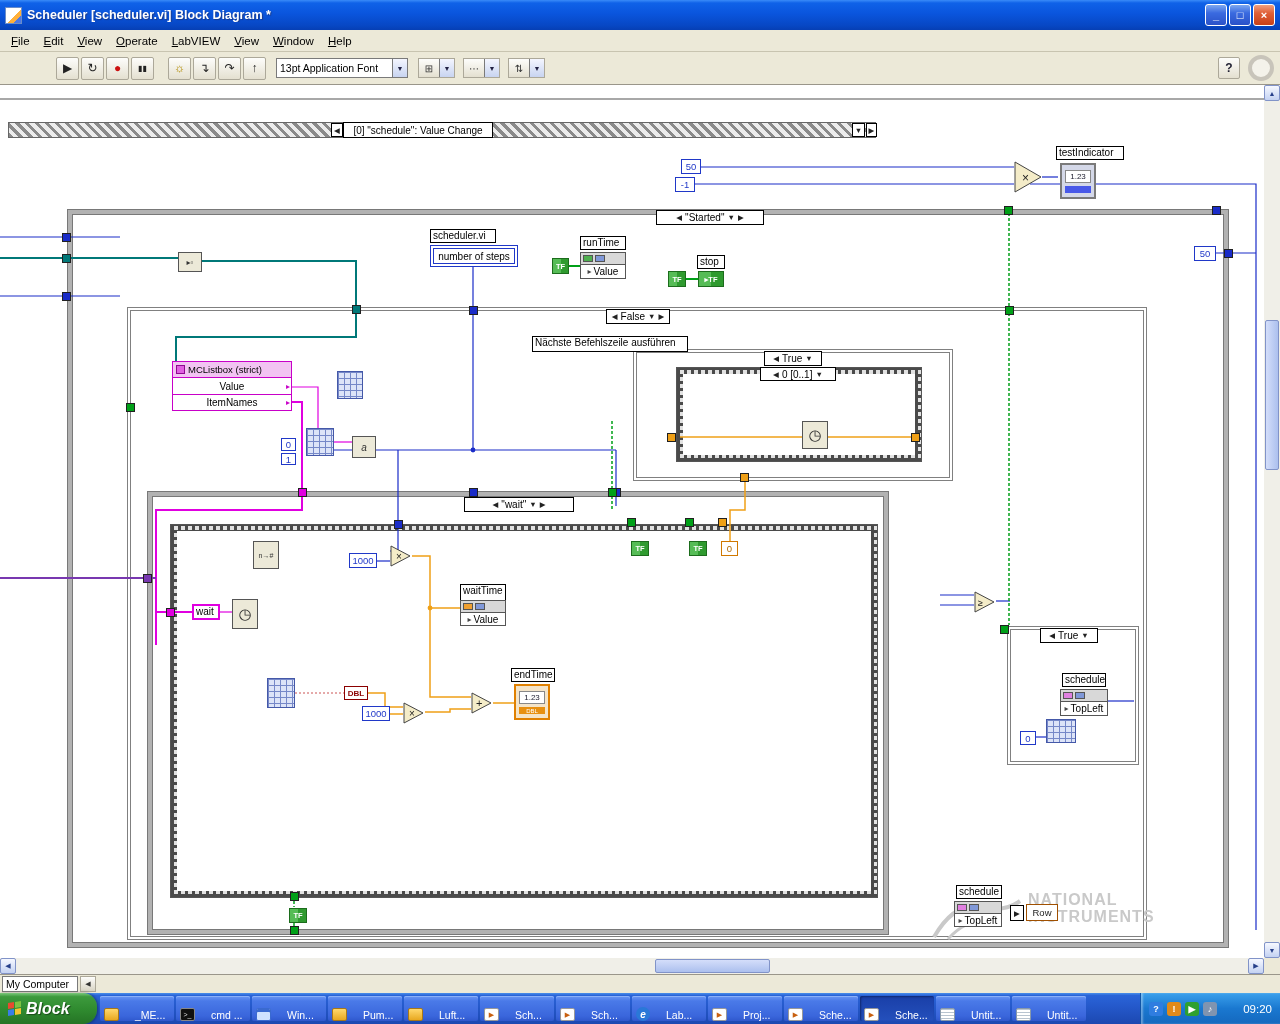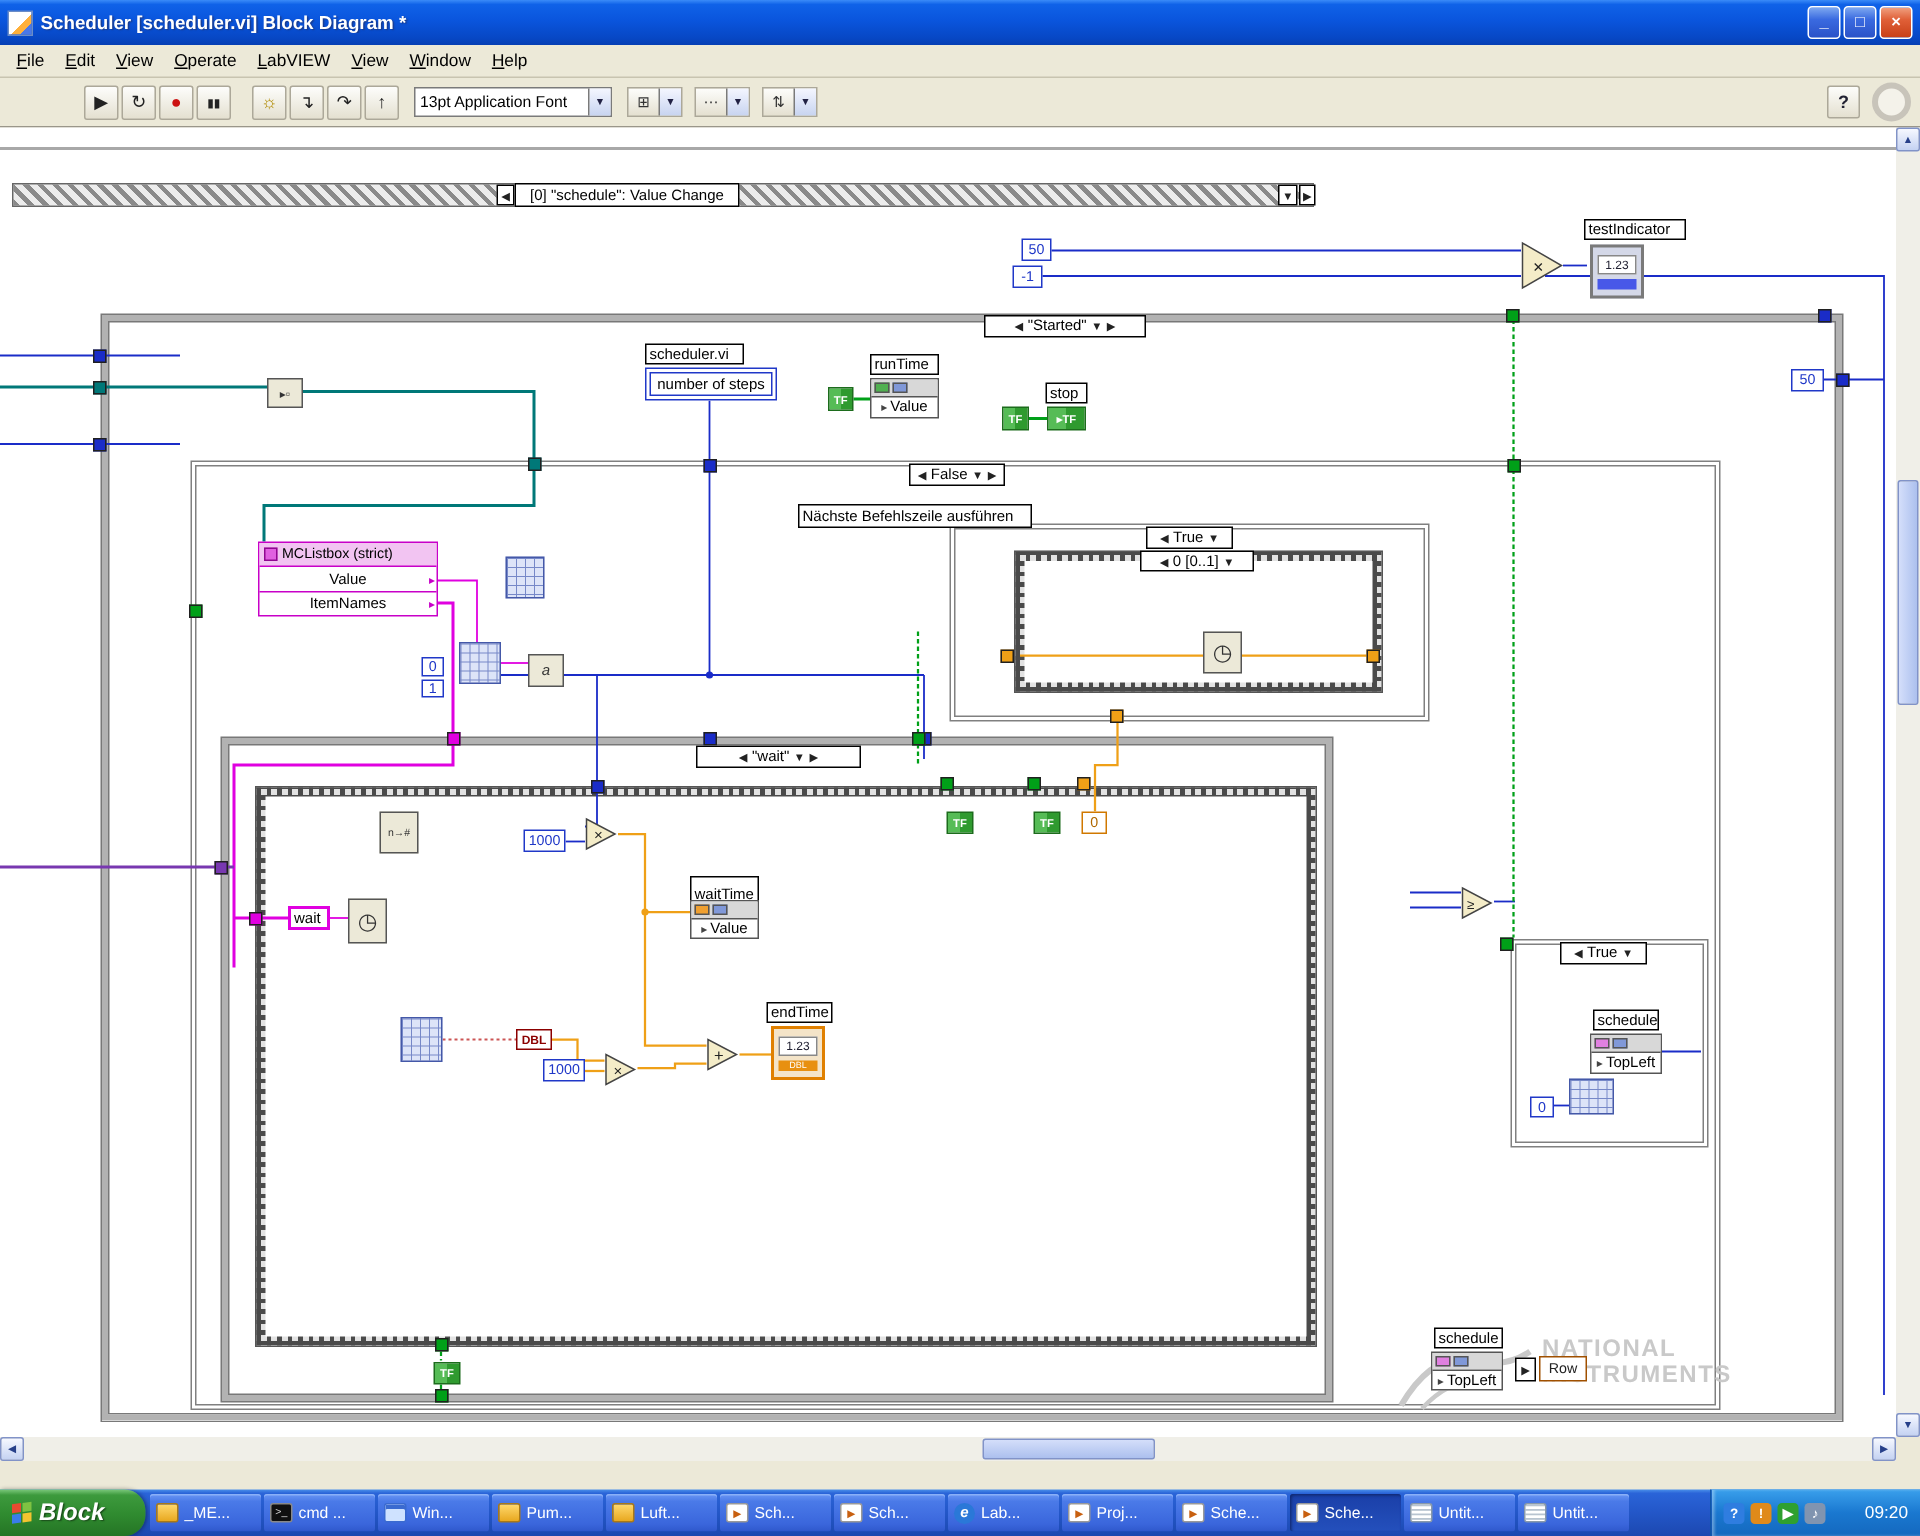--- a/index.html
+++ b/index.html
@@ -52,21 +52,21 @@
 .ev-band{background:repeating-linear-gradient(45deg,#8a8a8a 0 3px,#ececec 3px 7px);border:1px solid #666;z-index:1}
 .loopframe{border:4px solid #b2b2b2;box-shadow:0 0 0 1px #787878,inset 0 0 0 1px #787878;z-index:1}
 .caseframe{border:1px solid #808080;outline:1px solid #808080;outline-offset:2px;z-index:1}
 .filmframe{background-color:#e2e2e2;border:1px solid #555;z-index:1;
  background-image:repeating-linear-gradient(90deg,#4a4a4a 0 3px,transparent 3px 7px),
                   repeating-linear-gradient(0deg,#4a4a4a 0 3px,transparent 3px 7px)}
 .film-inner{position:absolute;background:#fff;z-index:1}
 
 .clabel{background:#fff;border:1px solid #000;font-size:10px;display:flex;align-items:center;justify-content:center;gap:3px;z-index:5;white-space:nowrap}
 .clabel .arr{font-size:7.5px;color:#222}
-.lbl{background:#fff;border:1px solid #000;font-size:10px;display:flex;align-items:center;padding:0 2px;white-space:nowrap;z-index:3}
+.lbl{background:#fff;border:1px solid #000;font-size:10px;display:flex;align-items:flex-start;padding:0 2px;white-space:nowrap;z-index:3}
 .const{background:#fff;border:1px solid #2038c8;color:#2038c8;font-size:9.5px;display:flex;align-items:center;justify-content:center;z-index:3}
 .const.or{border-color:#d07800;color:#b06800}
 .tf{background:linear-gradient(90deg,#56bc56 50%,#2f9a2f 50%);border:1px solid #1c6c1c;color:#fff;
  font-size:7.5px;font-weight:bold;display:flex;align-items:center;justify-content:center;z-index:3}
 .term2{background:#fff;border:1px solid #2038c8;outline:1px solid #2038c8;outline-offset:-4px;
  font-size:10px;display:flex;align-items:center;justify-content:center;z-index:3}
 .nicon{background:#ece9d8;border:1px solid #555;display:flex;align-items:center;justify-content:center;font-size:13px;color:#333;z-index:3}
 .gicon{background-color:#dde4f8;border:1px solid #4458a8;z-index:3;
  background-image:linear-gradient(#7688c8 1px,transparent 1px),linear-gradient(90deg,#7688c8 1px,transparent 1px);
  background-size:6px 6px}
@@ -113,21 +113,21 @@
 #taskbar{position:absolute;left:0;top:993px;width:1280px;height:31px;
  background:linear-gradient(180deg,#4a90ea 0%,#2a64d8 8%,#2458ca 45%,#1c48b0 100%);display:flex;align-items:center}
 #start-btn{width:97px;height:31px;border-radius:0 14px 14px 0;display:flex;align-items:center;gap:5px;padding-left:8px;
  background:linear-gradient(180deg,#7bc87b 0%,#3d9a3d 12%,#2f8a2f 55%,#257425 100%);
  box-shadow:1px 0 3px rgba(0,0,0,.4);color:#fff;font-size:16px;font-weight:bold;font-style:italic;text-shadow:1px 1px 1px #1a4a1a}
 .flag{display:grid;grid-template-columns:6px 6px;grid-template-rows:6px 6px;gap:1px;transform:skewY(-8deg)}
 .flag b{display:block}
 .flag b:nth-child(1){background:#e84a30}.flag b:nth-child(2){background:#7fc242}
 .flag b:nth-child(3){background:#3a7de8}.flag b:nth-child(4){background:#f4c430}
 #taskbar-buttons{flex:1;display:flex;gap:2px;padding:0 3px;overflow:hidden}
-.task-btn{width:74px;height:25px;border-radius:2px;display:flex;align-items:center;gap:4px;padding:0 4px;
+.task-btn{width:74px;height:25px;border-radius:2px;display:flex;align-items:flex-end;gap:16px;padding:0 4px;
  background:linear-gradient(180deg,#6a96f4 0%,#4a7ae8 20%,#3a66dc 80%,#2f58cc 100%);
  box-shadow:inset 0 1px 0 #8ab0f8;color:#fff;font-size:10.5px;white-space:nowrap;overflow:hidden}
 .task-btn.active{background:linear-gradient(180deg,#1a3fa8 0%,#2450bc 100%);box-shadow:inset 1px 1px 2px #102870}
 .ticon{width:15px;height:13px;flex:0 0 auto;border-radius:2px;position:relative;display:flex;align-items:center;justify-content:center}
 .ticon.folder{background:linear-gradient(#ffd86c,#e8a820);border:1px solid #a87818}
 .ticon.console{background:#101010;border:1px solid #888}
 .ticon.console::after{content:">_";color:#ddd;font-size:7px}
 .ticon.window{background:#cfe2ff;border:1px solid #3a6ad0;box-shadow:inset 0 3px 0 #3a6ad0}
 .ticon.labview{background:#fff;border:1px solid #999}
 .ticon.labview::after{content:"▶";color:#c86010;font-size:7px}
@@ -560,20 +560,26 @@
     <div class="sb-thumb" style="left:1px;top:235px;width:14px;height:150px"></div>
     <div class="sb-btn" style="left:0;top:857px;width:16px;height:16px">▼</div>
   </div>
   <div id="hscroll" class="sb" style="left:0;top:958px;width:1264px;height:16px">
     <div class="sb-btn" style="left:0;top:0;width:16px;height:16px">◀</div>
     <div class="sb-thumb" style="left:655px;top:1px;width:115px;height:14px"></div>
     <div class="sb-btn" style="left:1248px;top:0;width:16px;height:16px">▶</div>
   </div>
   <div id="corner"></div>
 
+  <div id="targetrow">
+    <div id="target-combo">
+        <span>My Computer</span>
+      </div>
+    <div id="target-left">◀</div>
+  </div>
 
   <div id="taskbar">
     <div id="start-btn">
       <span class="flag">
           <b></b>
           <b></b>
           <b></b>
           <b></b>
         </span>
       <span>Block</span>

